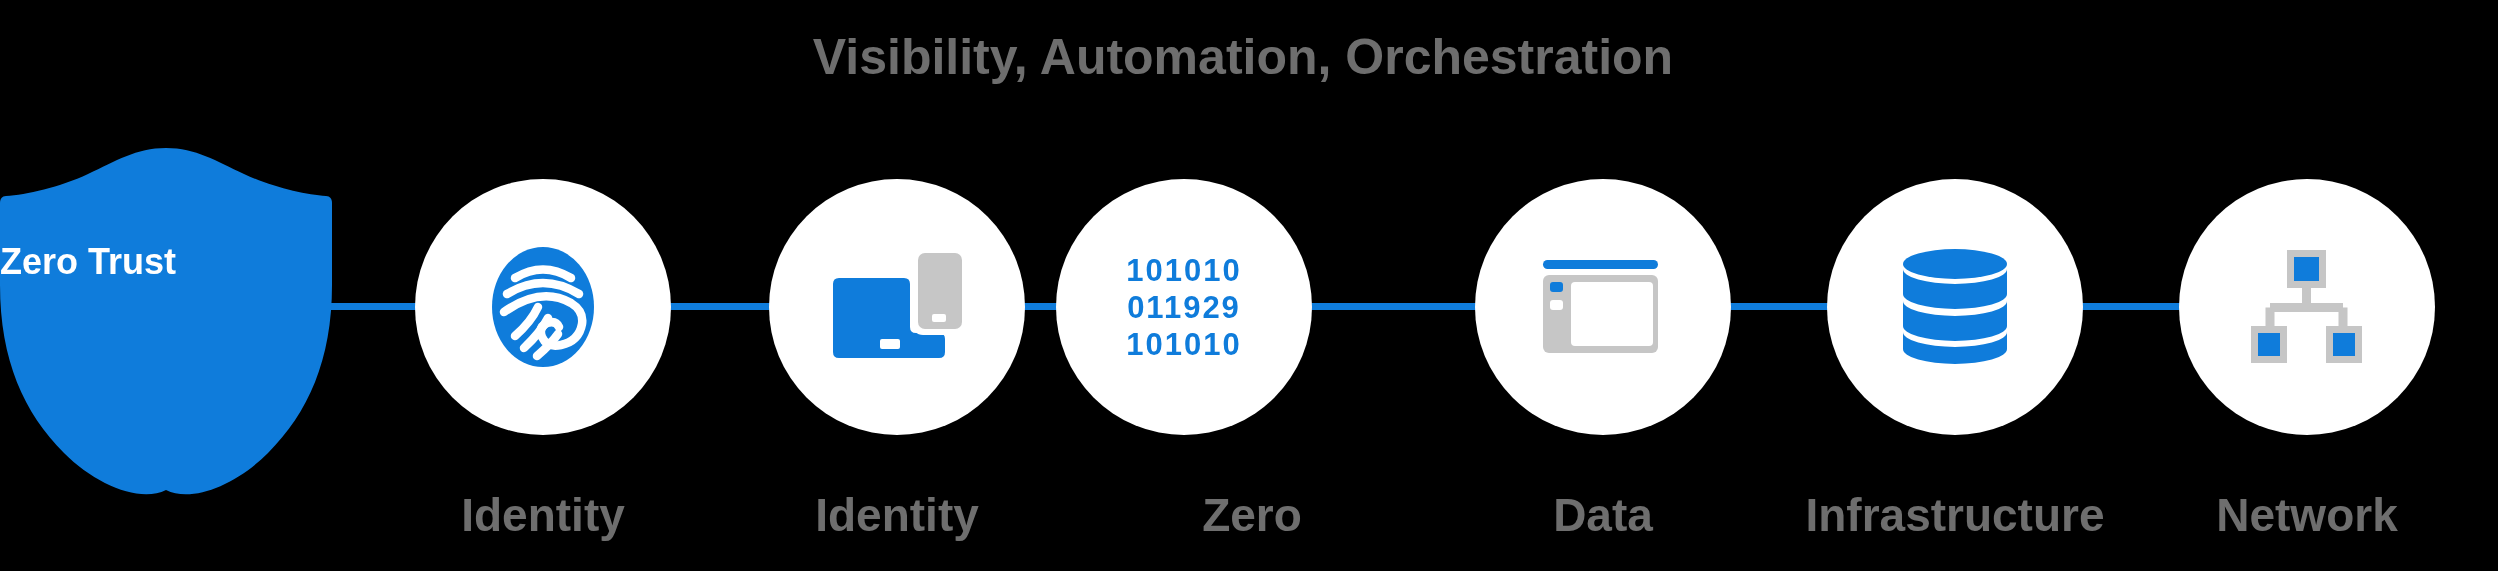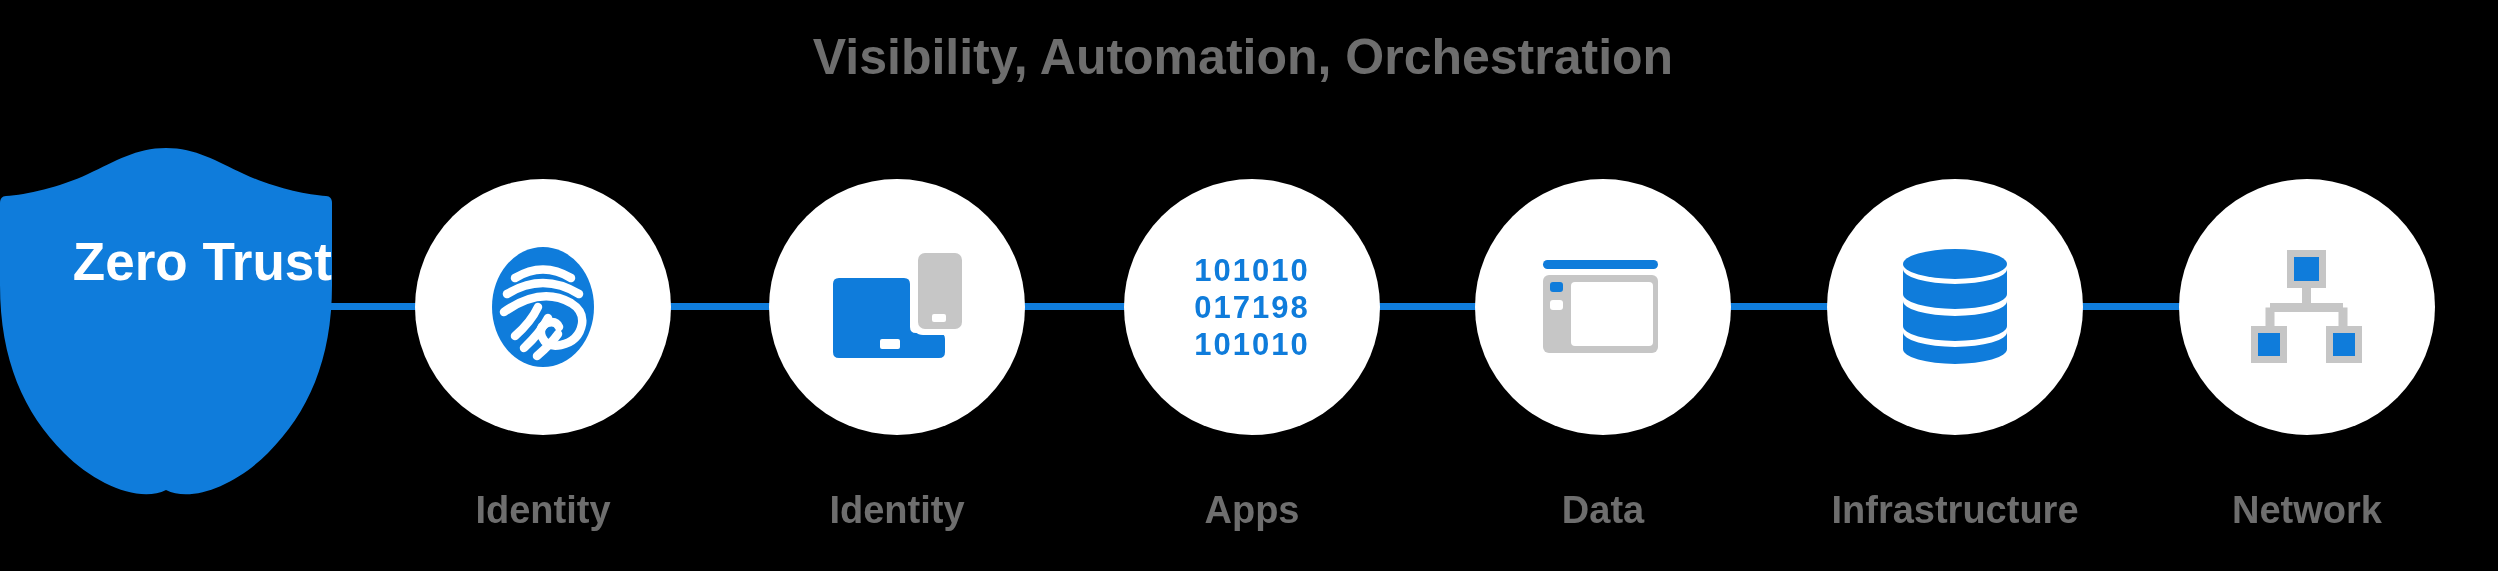--- a/index.html
+++ b/index.html
@@ -20,31 +20,31 @@
     white-space:nowrap;font-size:50px;font-weight:700;color:var(--label-gray);
     line-height:1.1;letter-spacing:0px;
   }
   .connector{
     position:absolute;left:300px;top:303px;width:1890px;height:7px;
     background:var(--accent-blue);z-index:1;
   }
   .shield-wrap{position:absolute;left:0px;top:145px;width:332px;height:352px;z-index:2;}
   .shield-wrap svg{display:block;}
   .shield-text{
-    position:absolute;left:0;top:86px;width:332px;text-align:right;
-    color:var(--shield-text-white);font-size:53px;font-weight:700;line-height:61px;
+    position:absolute;left:0;top:86px;width:332px;text-align:left;
+    color:var(--shield-text-white);font-size:36px;font-weight:700;line-height:61px;
   }
   .node{
     position:absolute;top:179px;width:256px;height:256px;border-radius:50%;
     background:var(--circle-white);z-index:2;
     display:flex;align-items:center;justify-content:center;
   }
   .node-label{
     position:absolute;top:489px;width:400px;text-align:center;
-    font-size:38px;font-weight:700;color:var(--label-gray);line-height:1.15;
+    font-size:46px;font-weight:700;color:var(--label-gray);line-height:1.15;
     z-index:2;white-space:nowrap;
   }
   .binary{
     text-align:center;color:var(--accent-blue);font-weight:700;
     font-size:31px;line-height:37px;letter-spacing:2px;
   }
   .fill-blue{fill:var(--accent-blue);}
   .fill-gray{fill:var(--icon-gray);}
   .fill-white{fill:#FFFFFF;}
   .ridge{fill:none;stroke:#FFFFFF;stroke-width:8.5;stroke-linecap:round;}
@@ -97,28 +97,28 @@
     <svg width="160" height="118" viewBox="0 0 160 118">
       <path class="fill-blue" d="M22,30 H87 Q93,30 93,36 V79 Q93,85 99,85 H122 Q128,85 128,91 V104 Q128,110 122,110 H22 Q16,110 16,104 V36 Q16,30 22,30 Z"></path>
       <rect class="fill-white" x="63" y="91" width="20" height="10" rx="2"></rect>
       <rect class="fill-white" x="95" y="0" width="56" height="87" rx="11"></rect>
       <rect class="fill-gray" x="101" y="5" width="44" height="76" rx="7"></rect>
       <rect class="fill-white" x="115" y="66" width="14" height="8" rx="2"></rect>
     </svg>
   </div>
   <div class="node-label" style="left:697px;">Identity</div>
 
-  <div class="node" style="left:1124px;">
+  <div class="node" style="left:1056px;">
     <div class="binary">
       <div>101010</div>
-      <div>017198</div>
+      <div>011929</div>
       <div>101010</div>
     </div>
   </div>
-  <div class="node-label" style="left:1052px;">Apps</div>
+  <div class="node-label" style="left:1052px;">Zero</div>
 
   <div class="node" style="left:1475px;">
     <svg width="130" height="105" viewBox="0 0 130 105">
       <rect class="fill-blue" x="5" y="5" width="115" height="9" rx="4.5"></rect>
       <rect class="fill-gray" x="5" y="20" width="115" height="78" rx="6"></rect>
       <rect class="fill-white" x="33" y="27" width="82" height="64" rx="4"></rect>
       <rect class="fill-blue" x="12" y="27" width="13" height="10" rx="3"></rect>
       <rect class="fill-white" x="12" y="45" width="13" height="10" rx="3"></rect>
     </svg>
   </div>

